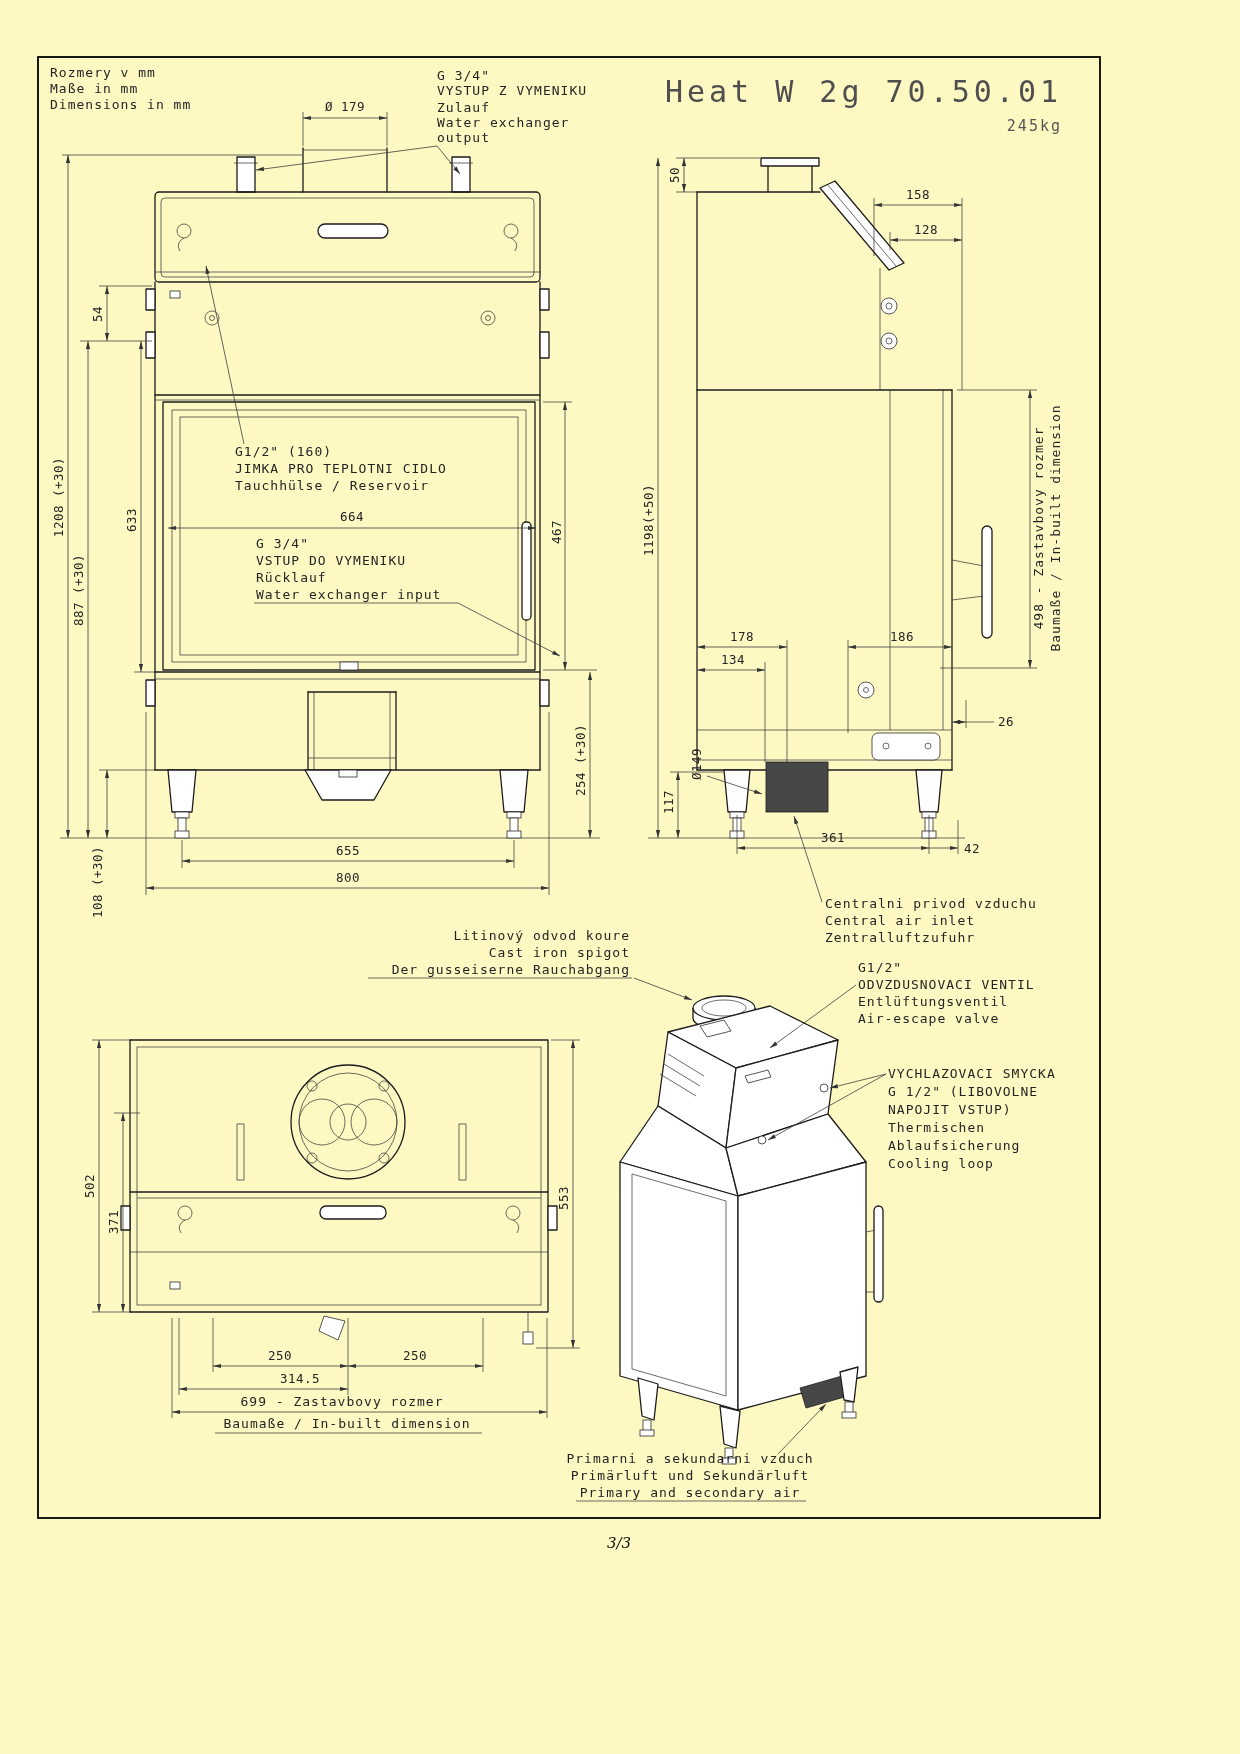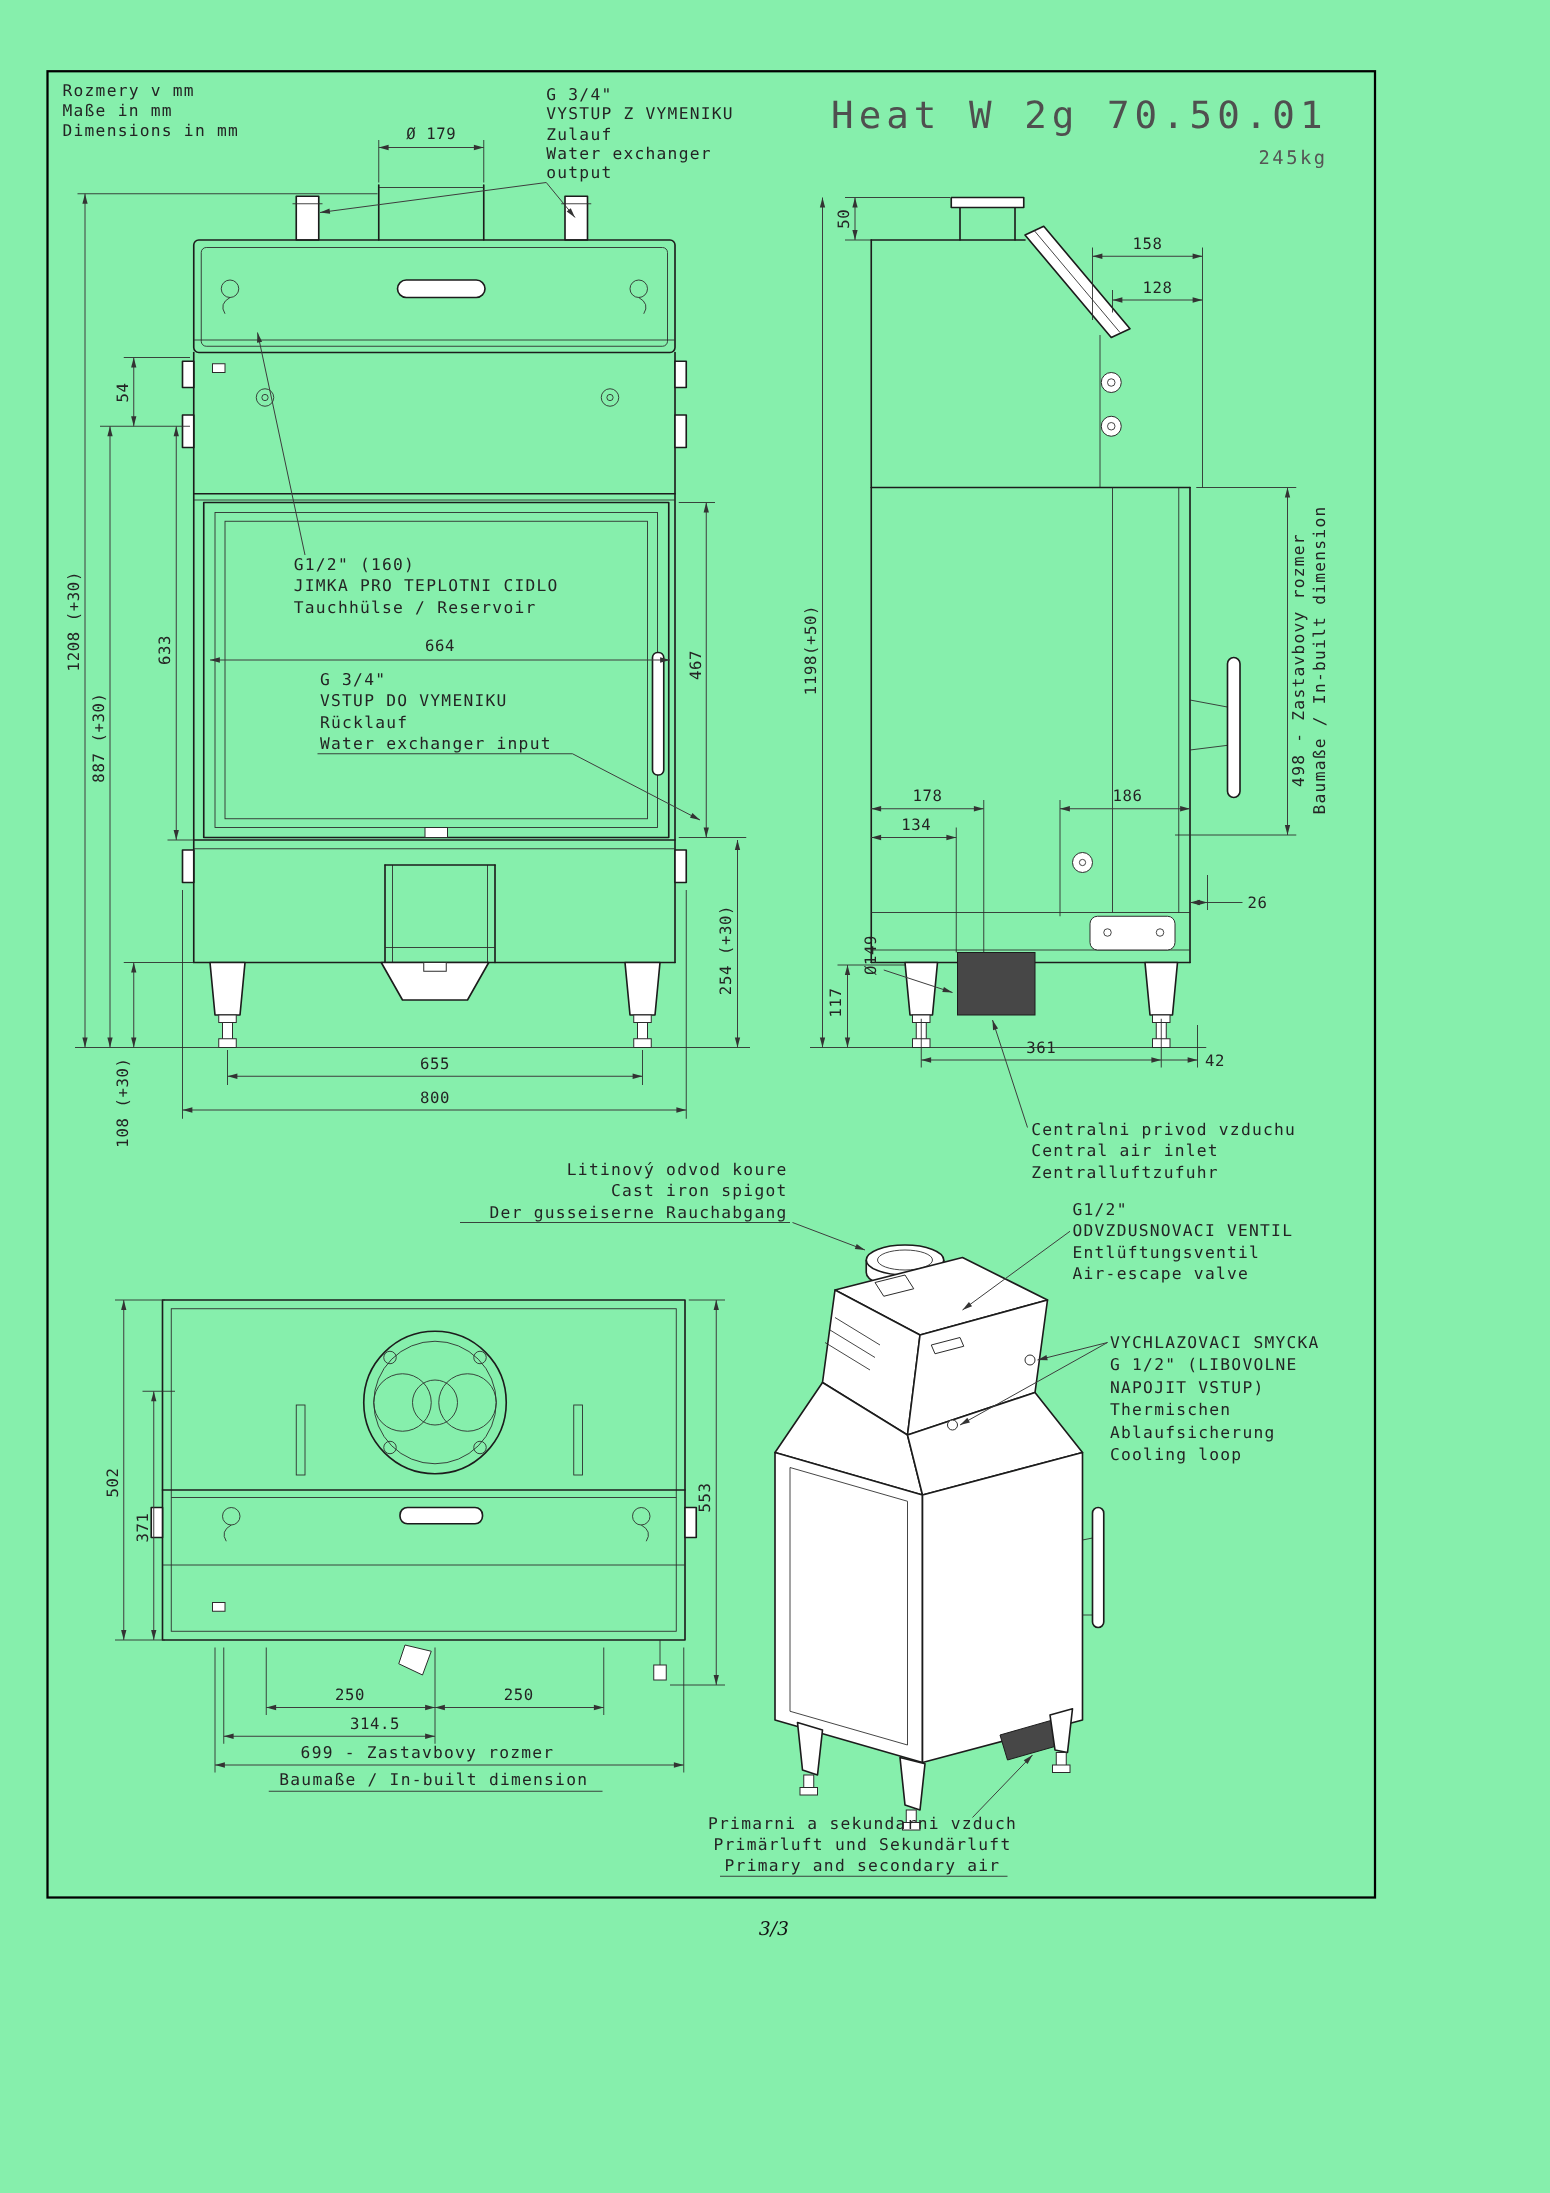--- a/index.html
+++ b/index.html
@@ -1,16 +1,16 @@
 <!DOCTYPE html>
 <html><head>
 <meta charset="utf-8">
 <style>
   html,body{margin:0;padding:0;background:#fff;}
-  .sheet{position:relative;width:1240px;height:1754px;background:#86efac;font-family:"DejaVu Sans Mono",monospace;overflow:hidden;}
+  .sheet{position:relative;width:1240px;height:1754px;background:#fef9c3;font-family:"DejaVu Sans Mono",monospace;overflow:hidden;}
   .sheet svg{position:absolute;left:0;top:0;}
   .ln{stroke:#1c1c1c;stroke-width:1.3;fill:none;stroke-linejoin:round;stroke-linecap:round}
   .tn{stroke:#2c2c2c;stroke-width:0.7;fill:none}
   .fw{fill:#fff;stroke:#1c1c1c;stroke-width:1.3;stroke-linejoin:round}
   .fwt{fill:#fff;stroke:#2c2c2c;stroke-width:0.8}
   .dk{fill:#474747;stroke:#1c1c1c;stroke-width:0.8}
   .dim{stroke:#3d3d3d;stroke-width:0.8;fill:none}
   text{fill:#242424;font-family:"DejaVu Sans Mono",monospace;}
   .t{font-size:13px;letter-spacing:1px}
   .t2{font-size:12.5px;letter-spacing:0.5px}

